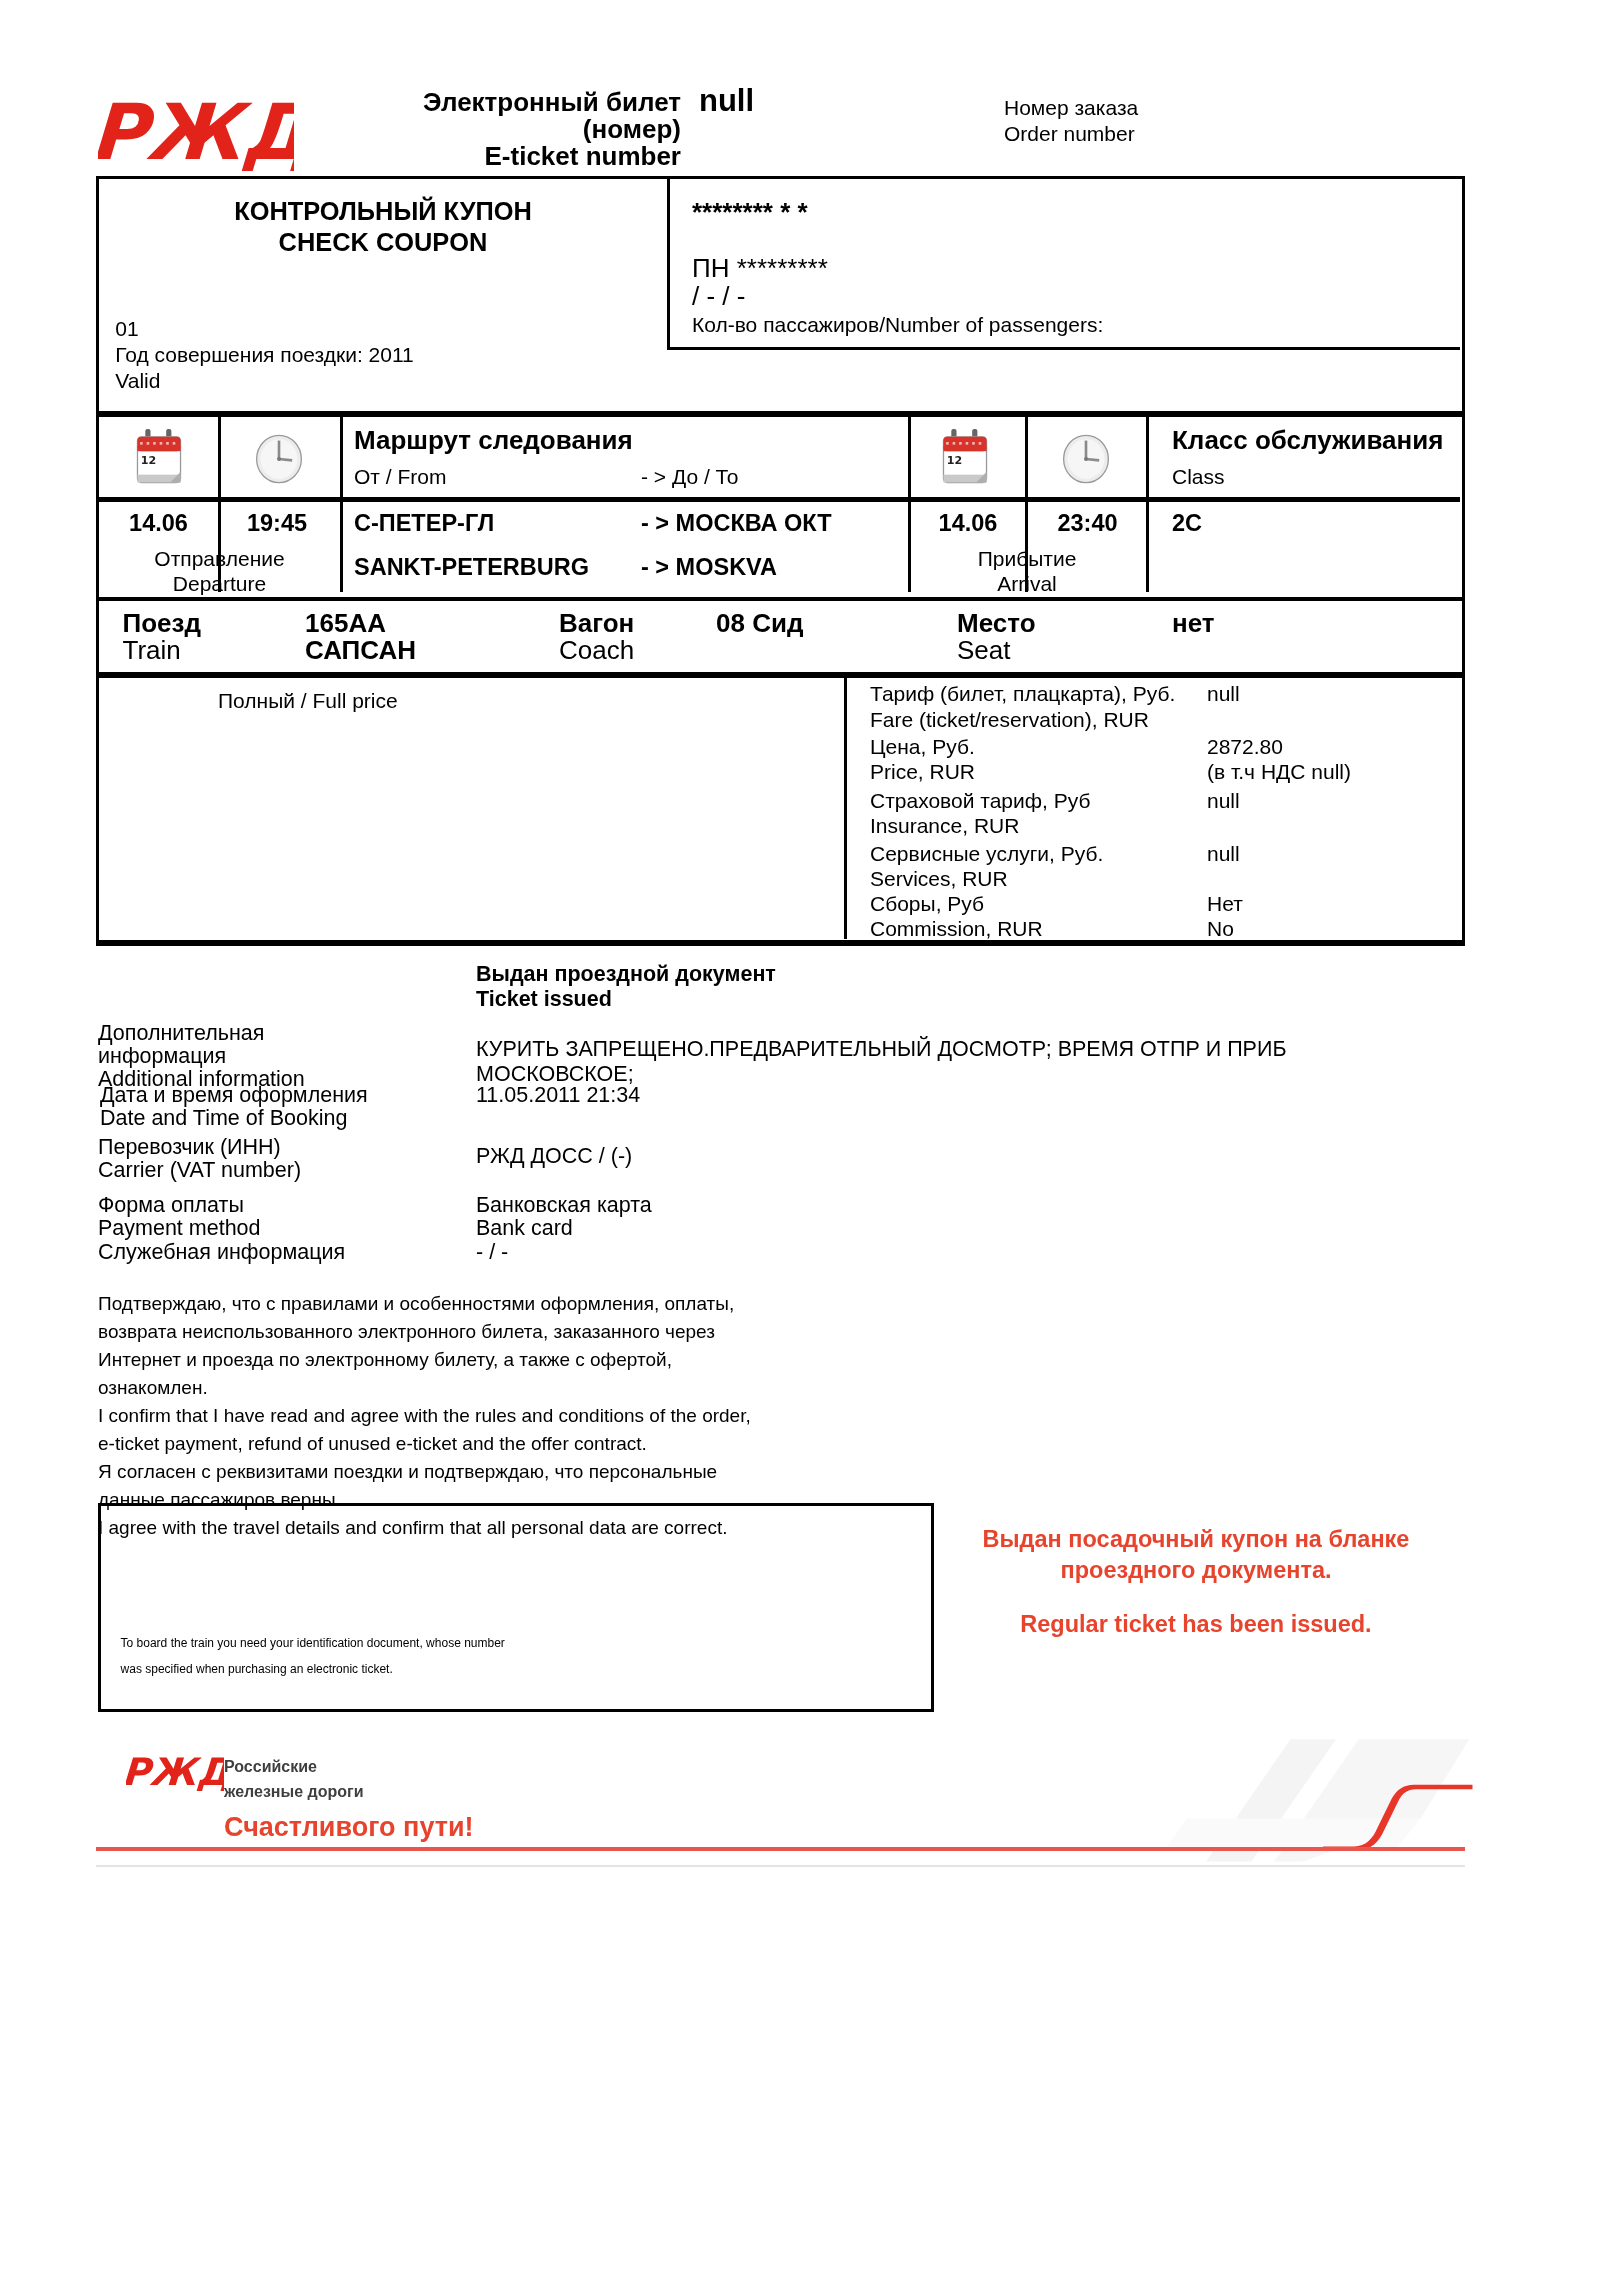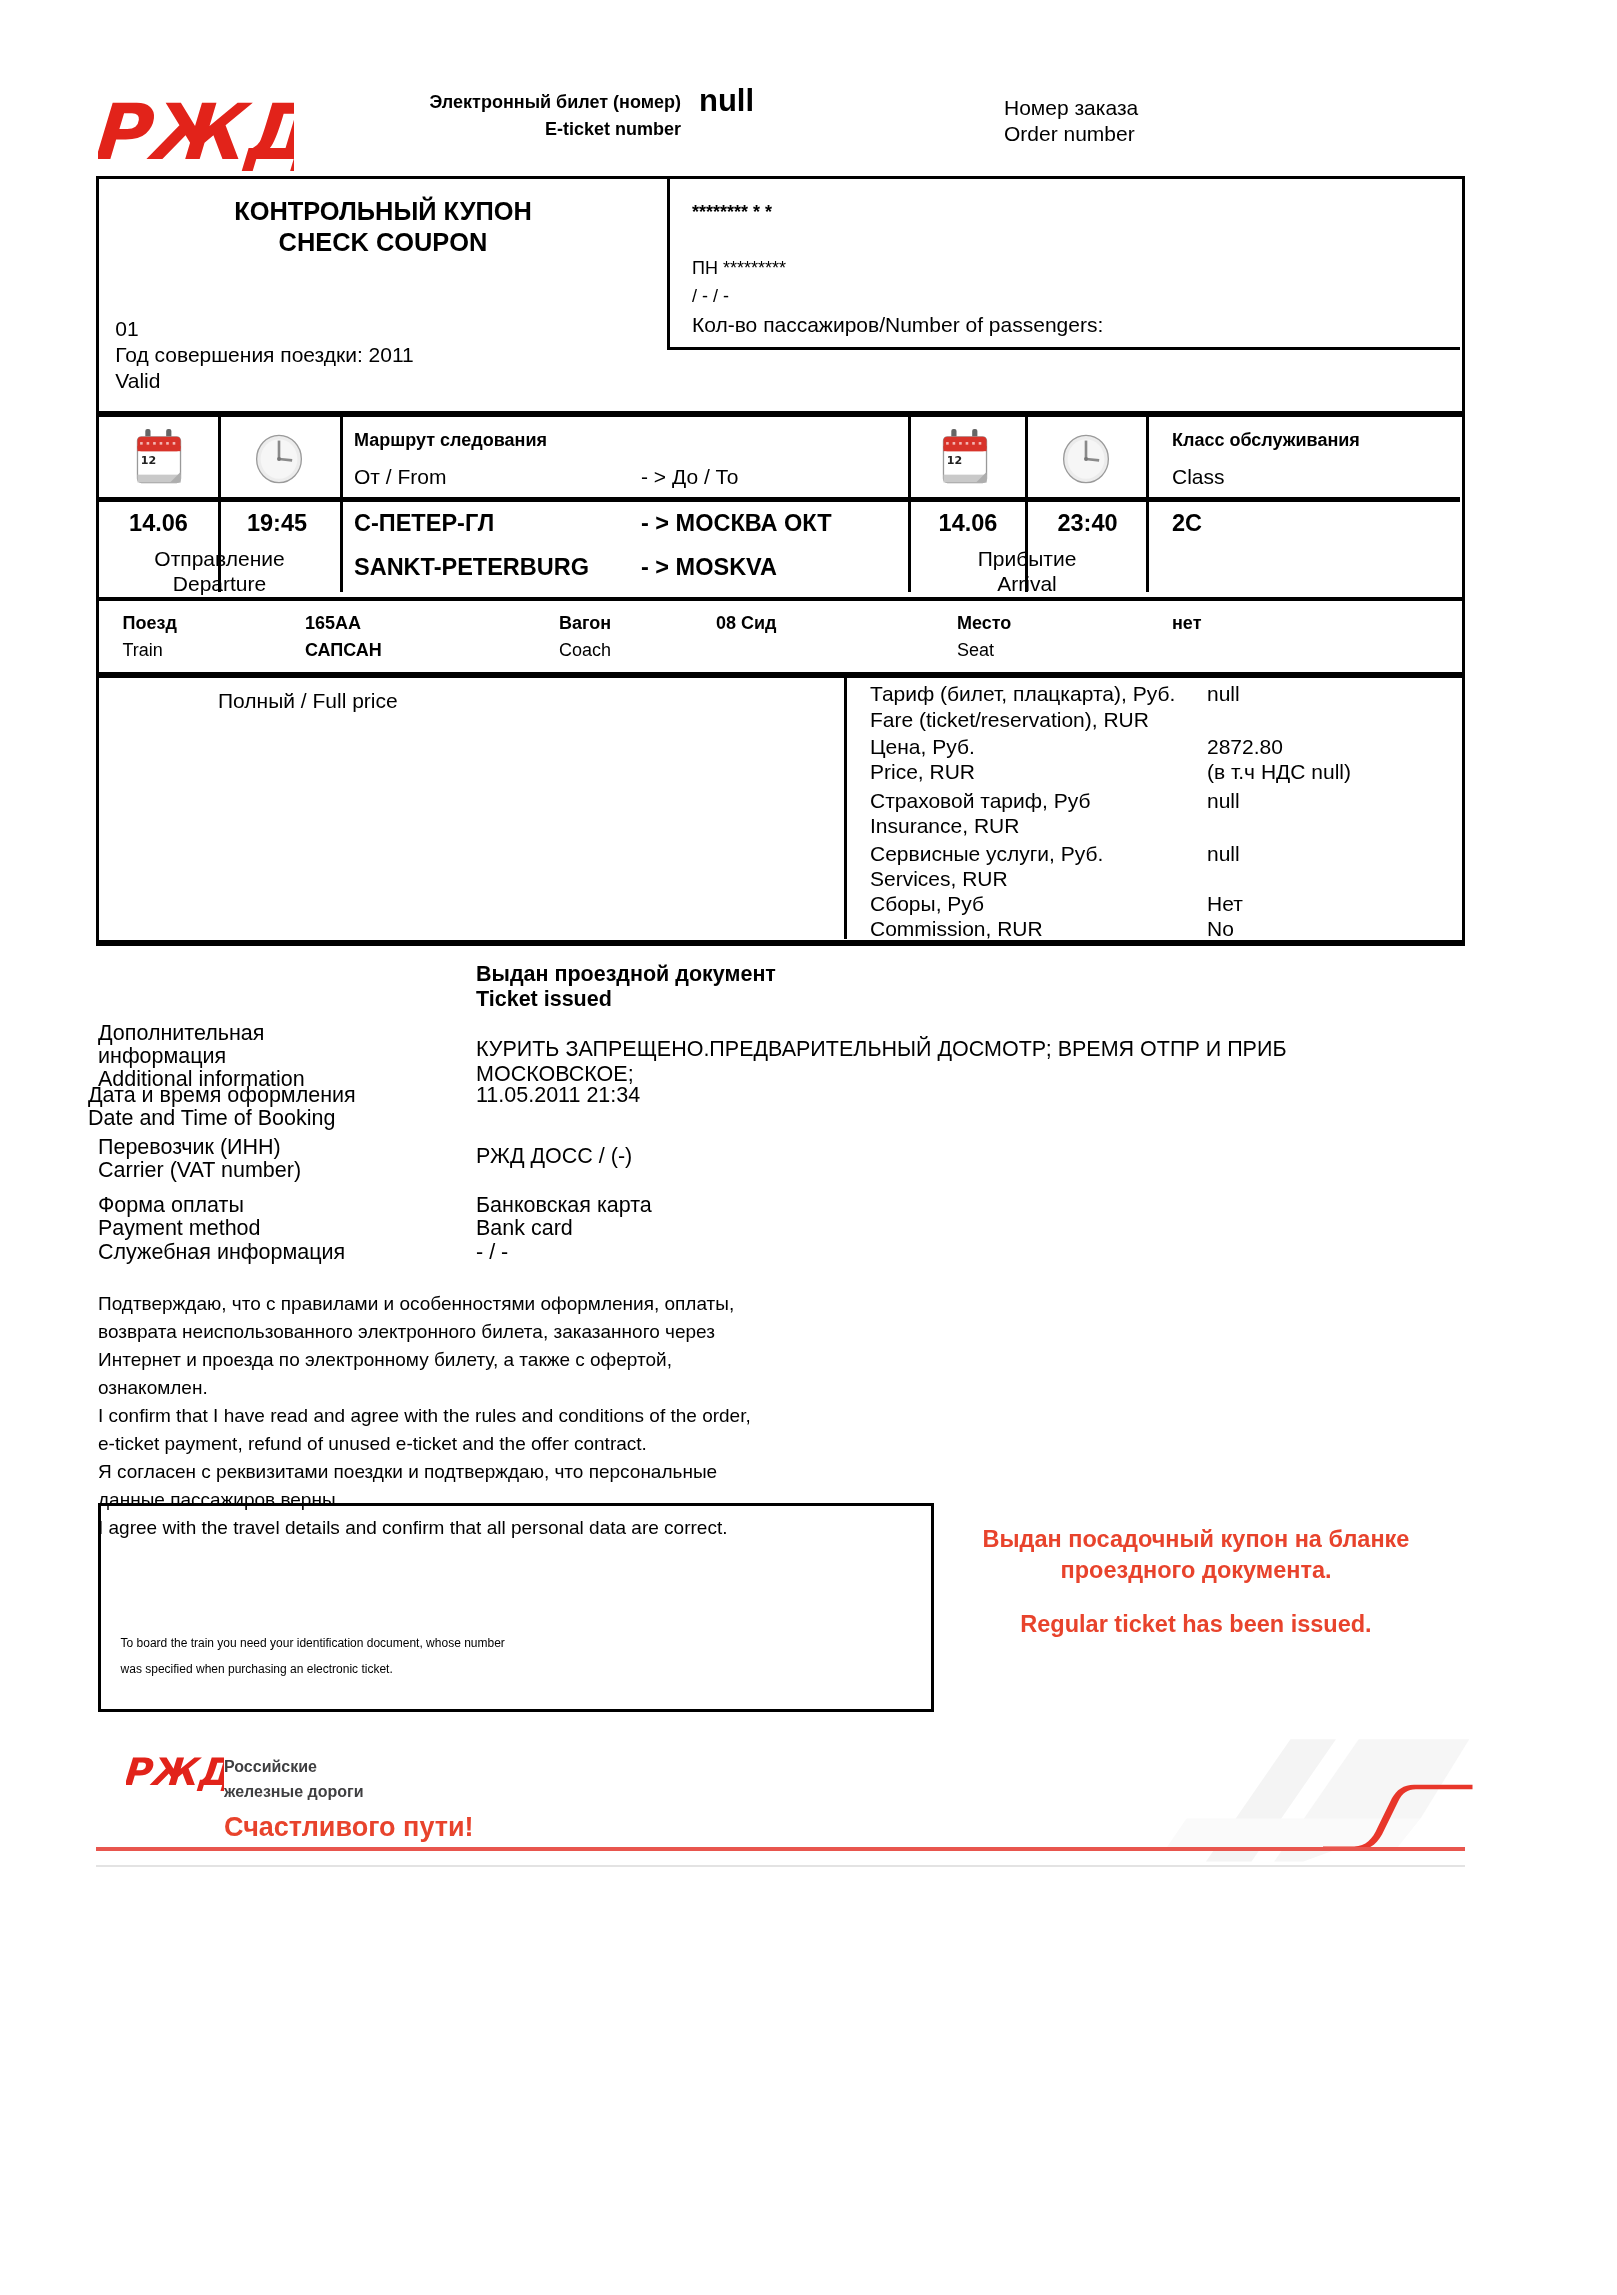--- a/index.html
+++ b/index.html
@@ -3,21 +3,21 @@
 <meta charset="utf-8">
 <style>
   html,body{margin:0;padding:0;background:#fff;}
   .page{position:relative;width:1617px;height:2295px;background:#fff;overflow:hidden;
         font-family:"Liberation Sans","DejaVu Sans",sans-serif;color:#000;}
   .abs{position:absolute;}
   .b{font-weight:bold;}
   .pre{white-space:pre-line;}
   .t32{font-size:21px;line-height:26px;}
   .t33{font-size:21.5px;line-height:23px;}
-  .t34{font-size:18px;line-height:27px;}
+  .t34{font-size:26px;line-height:27px;}
   .t36{font-size:23.5px;line-height:27px;}
   .ctr{text-align:center;}
   .rt{text-align:right;}
   .box{border:3.9px solid #000;box-sizing:border-box;}
   .vline{position:absolute;background:#000;width:3.3px;}
   .hline{position:absolute;background:#000;height:3.3px;}
   .notice-red{color:#e8432c;}
   .gray{color:#3f3f41;}
 </style>
 </head>
@@ -192,21 +192,21 @@
 
   <div class="abs pre b t33" style="left:476px;top:962px;line-height:25px;">Выдан проездной документ
 Ticket issued</div>
 
   <div class="abs pre t33" style="left:98px;top:1022px;width:365px;">Дополнительная
 информация
 Additional information</div>
   <div class="abs pre t33" style="left:476px;top:1037px;line-height:25px;">КУРИТЬ ЗАПРЕЩЕНО.ПРЕДВАРИТЕЛЬНЫЙ ДОСМОТР; ВРЕМЯ ОТПР И ПРИБ
 МОСКОВСКОЕ;</div>
 
-  <div class="abs pre t33" style="left:88px;top:1084px;width:456px;">Дата и время оформления
+  <div class="abs pre t33" style="left:100px;top:1084px;width:456px;">Дата и время оформления
 Date and Time of Booking</div>
   <div class="abs pre t33" style="left:476px;top:1084px;">11.05.2011 21:34</div>
 
   <div class="abs pre t33" style="left:98px;top:1136px;width:391px;">Перевозчик (ИНН)
 Carrier (VAT number)</div>
   <div class="abs pre t33" style="left:476px;top:1145px;">РЖД ДОСС / (-)</div>
 
   <div class="abs pre t33" style="left:98px;top:1194px;width:391px;">Форма оплаты
 Payment method</div>
   <div class="abs pre t33" style="left:476px;top:1194px;">Банковская карта

